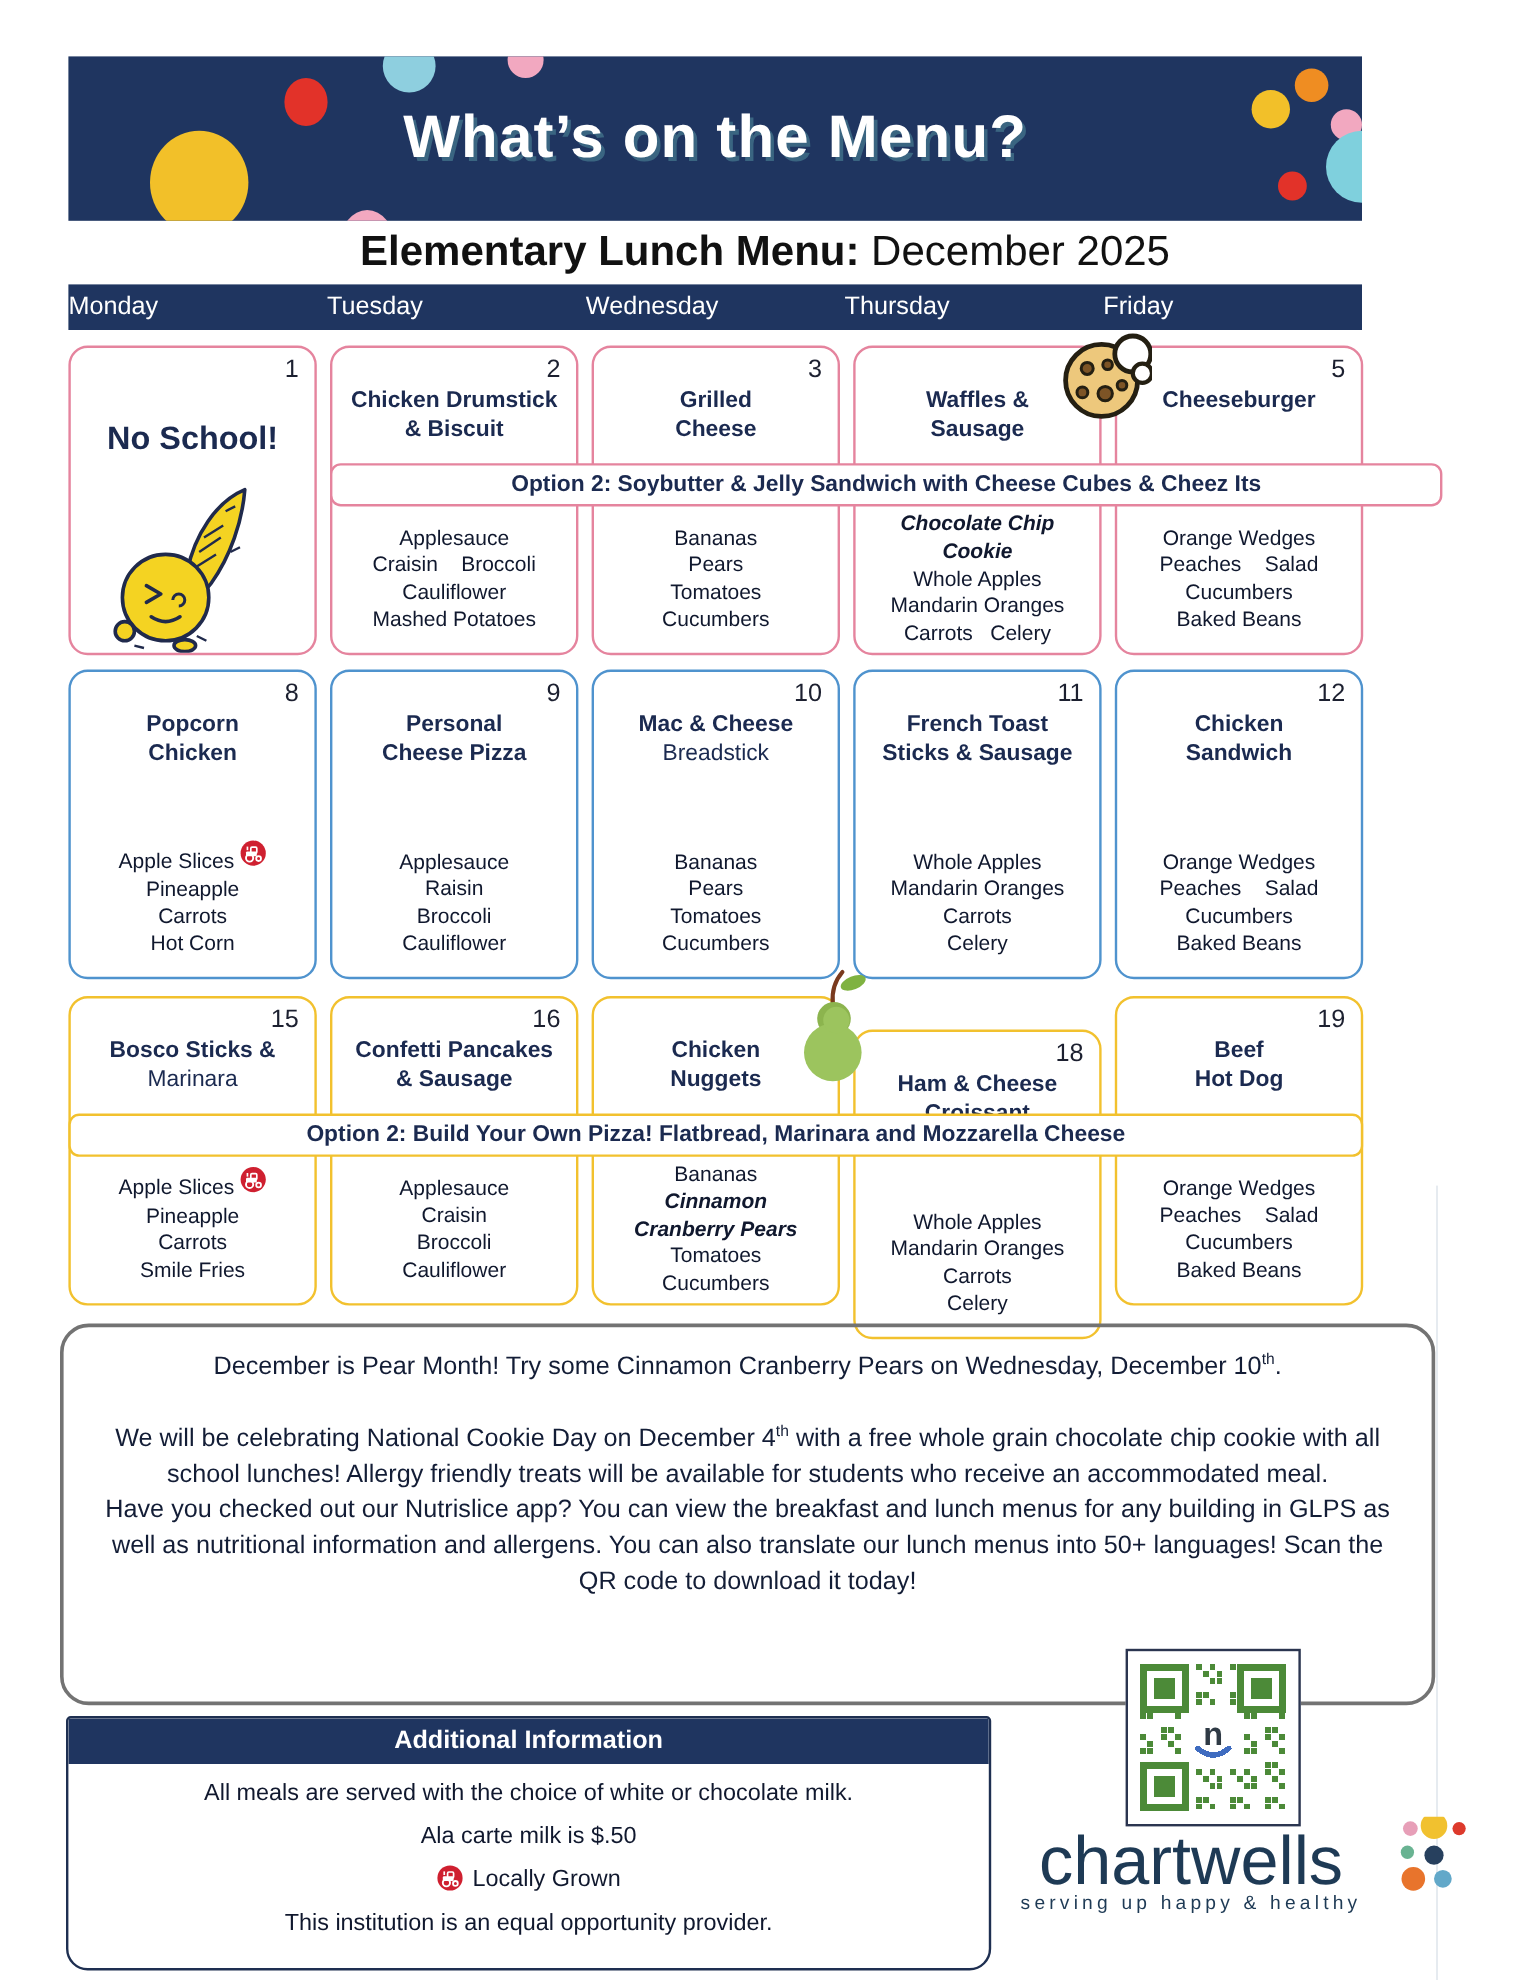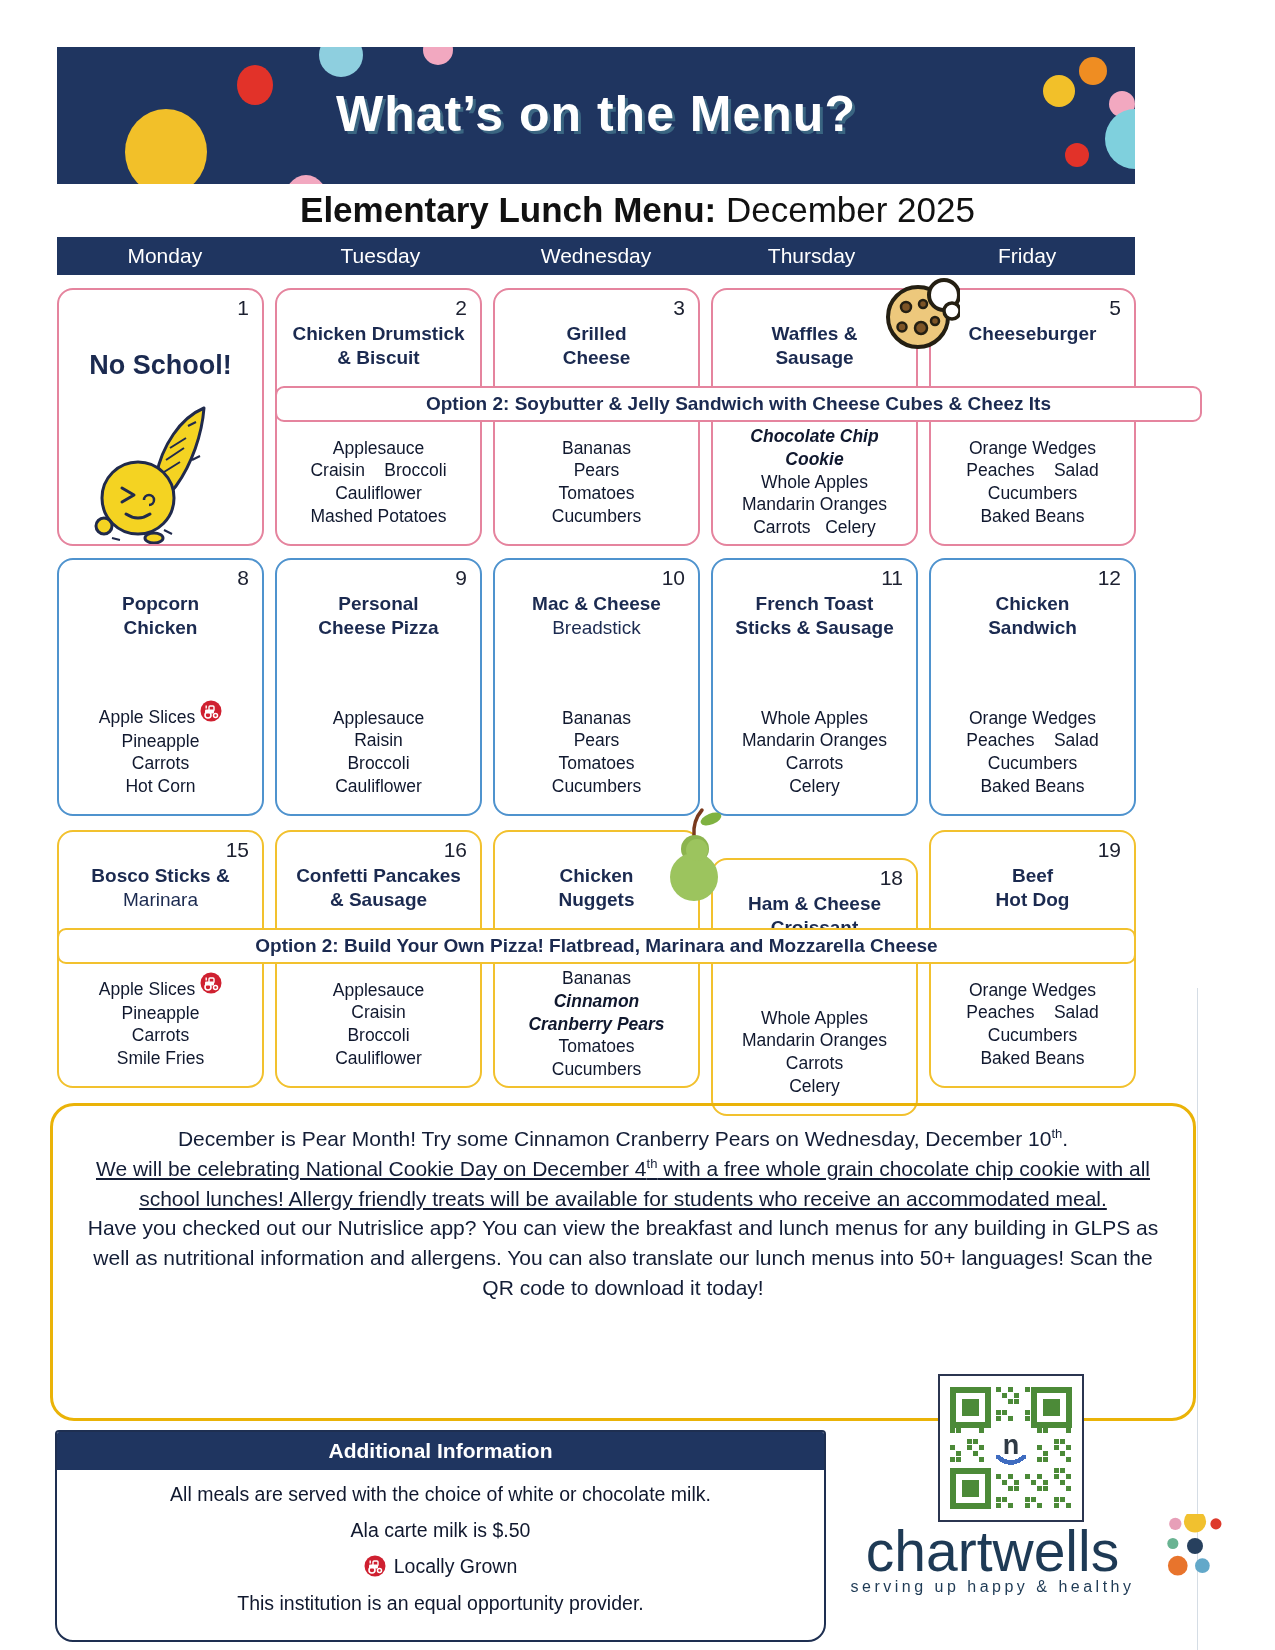--- a/index.html
+++ b/index.html
@@ -21,21 +21,21 @@
   .d7{left:1022px;top:10px;width:28px;height:28px;background:#ef8d22;}
   .d8{left:1052px;top:44px;width:26px;height:26px;background:#f2a8c0;}
   .d9{left:1008px;top:96px;width:24px;height:24px;background:#e23229;}
   .d10{left:1048px;top:62px;width:60px;height:60px;background:#7fd0dd;}
 
   
   .page-title{position:absolute;left:0;top:190px;width:1275px;text-align:center;font-size:35px;color:#111;}
   .page-title .b{font-weight:bold;}
   .day-bar{position:absolute;left:57px;top:237px;width:1078px;height:38px;background:#1f3560;
            display:grid;grid-template-columns:repeat(5,1fr);align-items:center;}
-  .day-bar span{color:#fff;text-align:center;font-size:21px;}
+  .day-bar span{color:#fff;text-align:left;font-size:21px;}
 
   
   #calendar{position:absolute;left:57px;top:288px;width:1079px;height:800px;}
   .week{position:absolute;left:0;width:1079px;height:258px;}
   .card{position:absolute;top:0;width:207px;height:258px;border:2.5px solid #999;
         border-radius:16px;box-sizing:border-box;background:#fff;}
   .day-num{position:absolute;top:6px;right:13px;font-size:21px;color:#1c2030;}
   .entree{position:absolute;left:4px;right:4px;top:32px;text-align:center;font-weight:bold;
           font-size:19px;line-height:1.28;color:#1b2a50;}
   .entree .light{font-weight:normal;}
@@ -46,25 +46,25 @@
   .side-line.bi{font-weight:bold;font-style:italic;}
   .opt-banner{position:absolute;top:98px;height:36px;background:#fff;border:2.5px solid #999;
               border-radius:9px;box-sizing:border-box;display:flex;align-items:center;justify-content:center;
               font-weight:bold;font-size:19px;color:#1b2a50;z-index:3;}
   .tractor{display:inline-block;vertical-align:middle;margin-left:5px;transform:translateY(-8px);}
 
   
   .deco{position:absolute;z-index:5;}
 
   
-  .info-box{position:absolute;left:50px;top:1103px;width:1146px;height:318px;border:3px solid #eab308;
+  .info-box{position:absolute;left:50px;top:1103px;width:1146px;height:318px;border:3px solid #737373;
             border-radius:24px;box-sizing:border-box;padding:18px 24px 0;text-align:center;
             font-size:21px;line-height:1.42;color:#131d36;}
   .info-box p{margin:0;}
-  .info-box .mt{text-decoration:underline;}
+  .info-box .mt{margin-top:30px;}
   sup{font-size:0.62em;}
 
   
   .qr{position:absolute;left:938px;top:1374px;width:146px;height:148px;background:#fff;
       border:2px solid #2b3550;box-sizing:border-box;z-index:6;}
 
   
   .add-info{position:absolute;left:55px;top:1430px;width:771px;height:212px;border:2.5px solid #1e2f51;
             border-radius:4px 4px 18px 18px;box-sizing:border-box;background:#fff;text-align:center;overflow:hidden;}
   .add-head{background:#1f3560;color:#fff;font-weight:bold;font-size:21px;height:38px;line-height:38px;}

